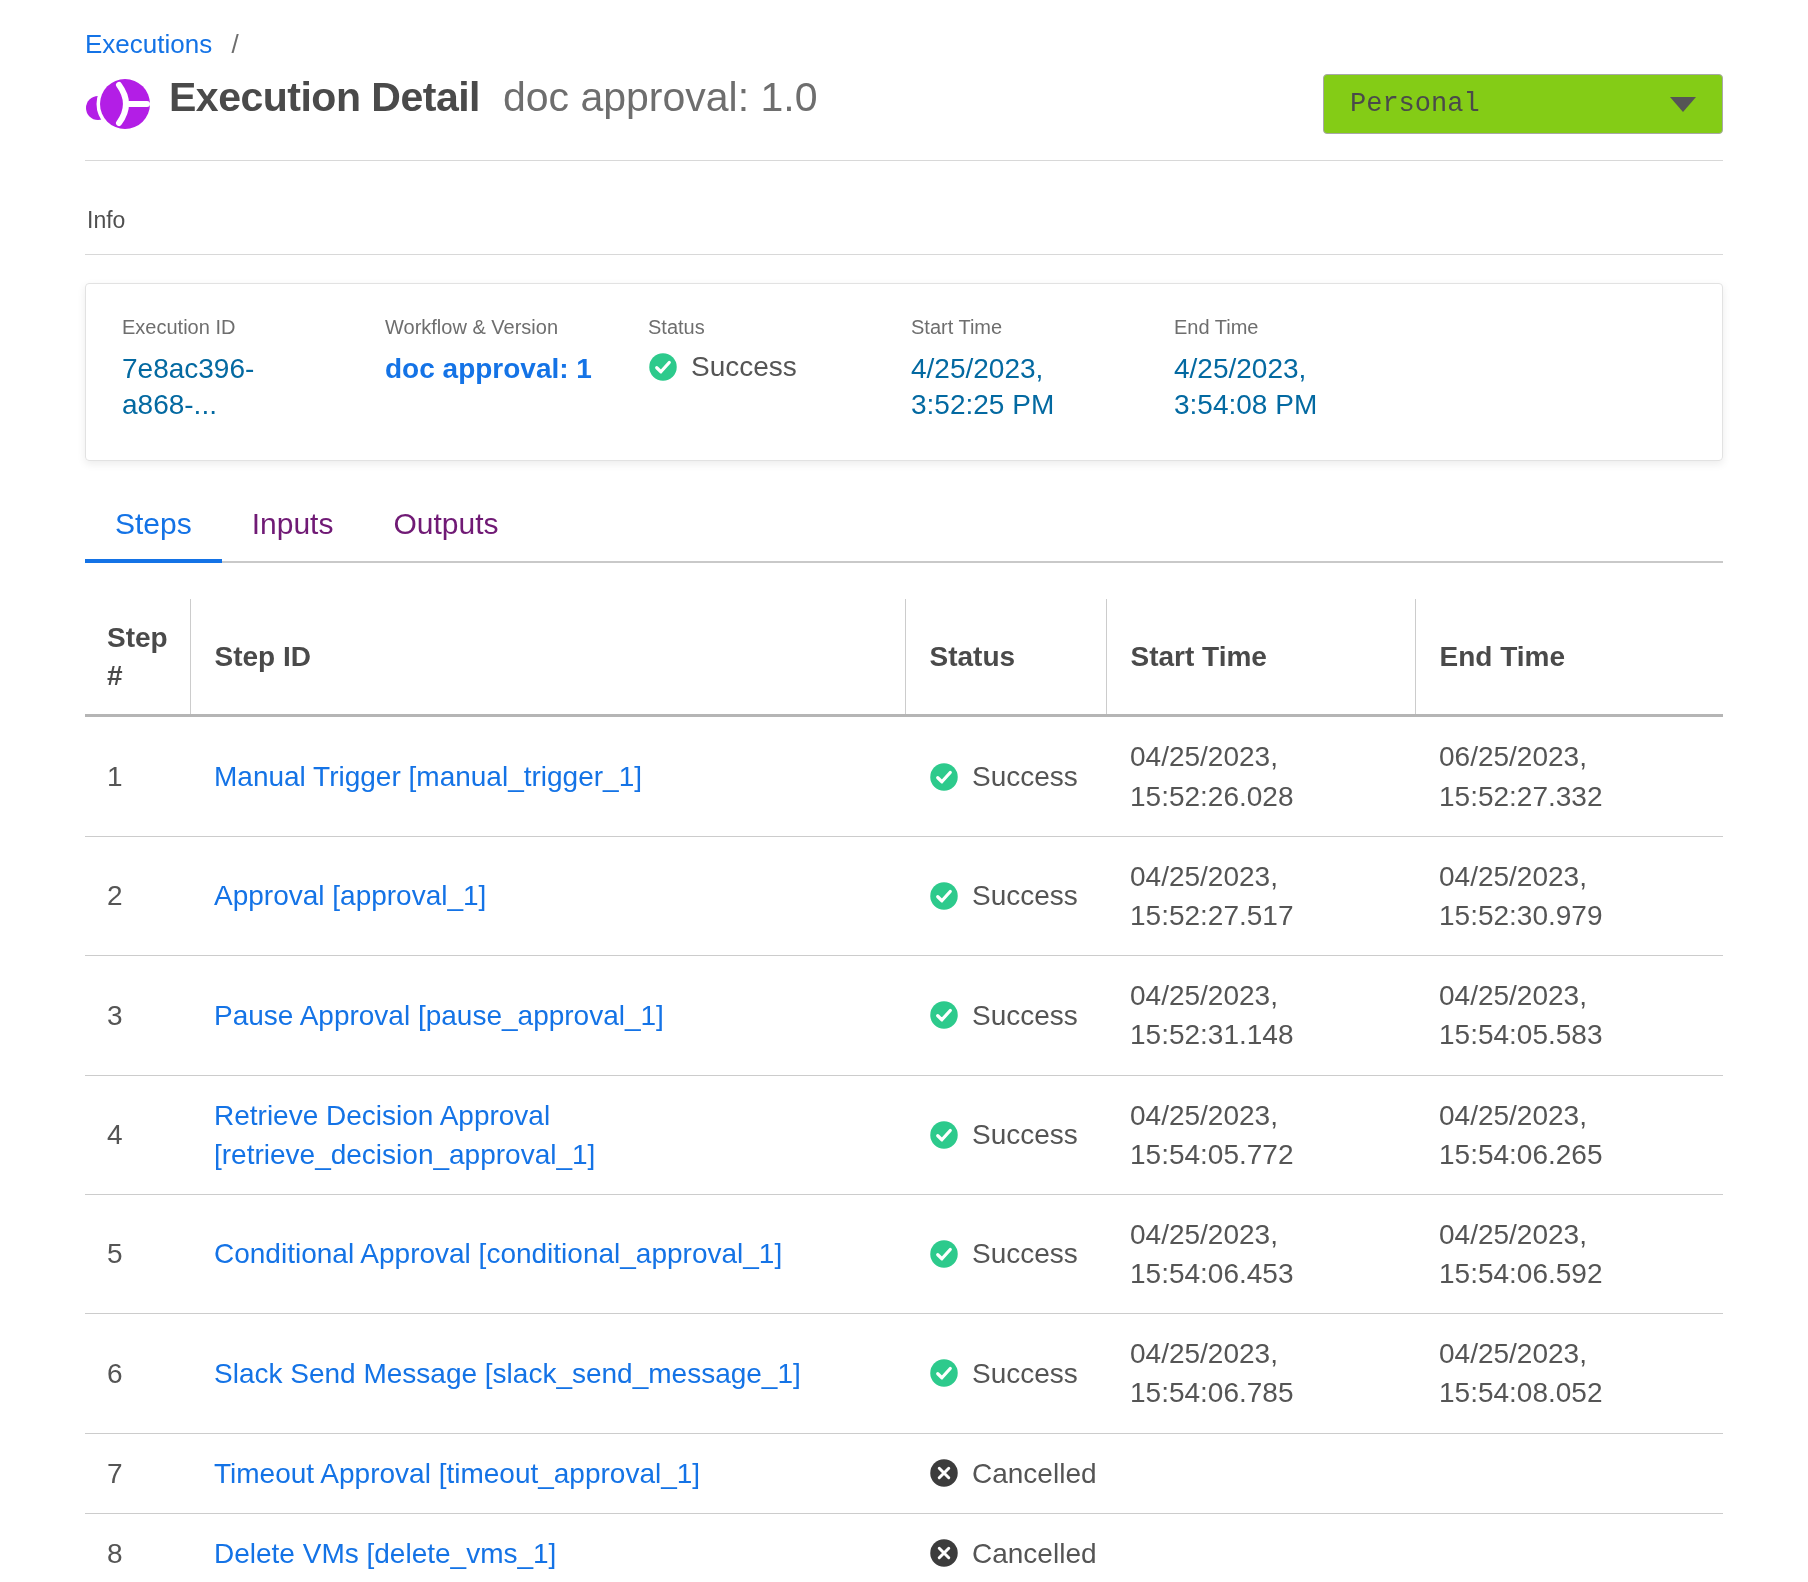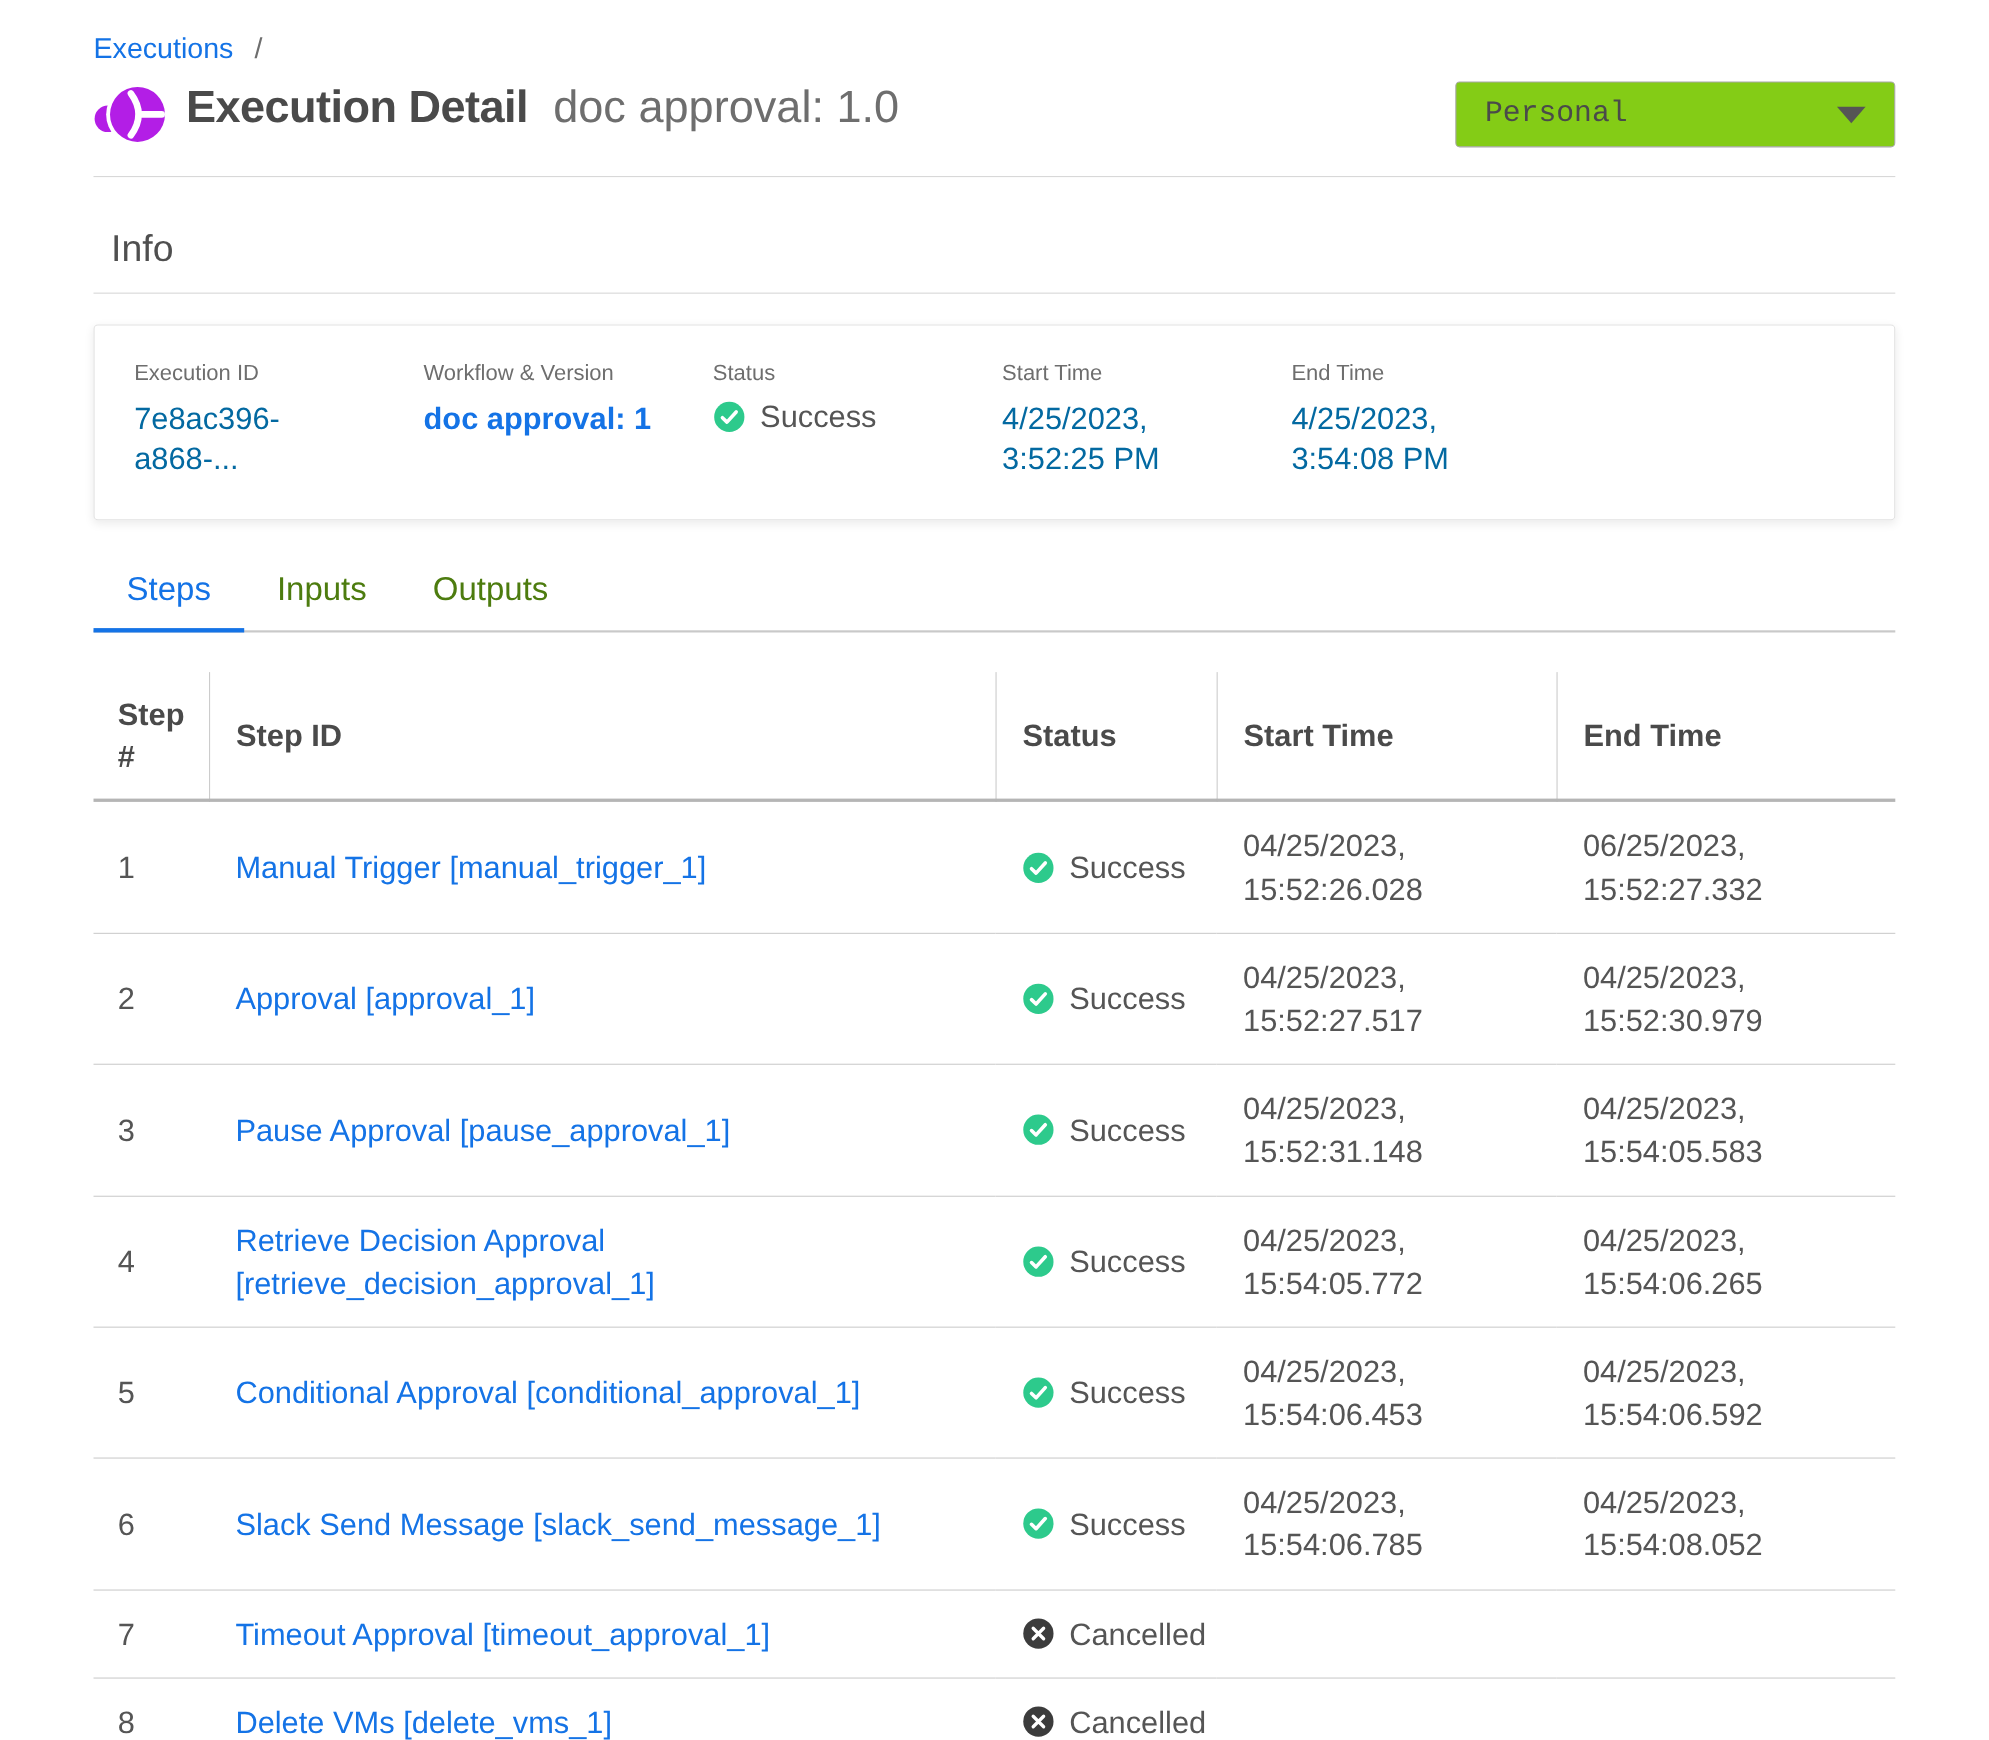--- a/index.html
+++ b/index.html
@@ -32,38 +32,38 @@
   .scope-select{
     width:400px;height:60px;border:1px solid #a8a8a8;border-radius:4px;
     display:flex;align-items:center;justify-content:space-between;
     padding:0 26px;font-size:27px;color:#4a4a4a;cursor:pointer;background:#84cc16;font-family:Liberation Mono, monospace;
   }
   .caret{width:0;height:0;border-left:13px solid transparent;border-right:13px solid transparent;border-top:15px solid #555;}
 
   .divider{border:none;border-top:1px solid #d8d8d8;margin:26px 0 0 0;}
 
   
-  .section-heading{font-size:34px;font-weight:400;color:#4f4f4f;margin:46px 0 20px 16px;}
+  .section-heading{font-size:23px;font-weight:400;color:#4f4f4f;margin:46px 0 20px 2px;}
   .info-card{
     border:1px solid #e2e2e2;border-radius:4px;
     box-shadow:0 3px 9px rgba(0,0,0,0.08);
     margin-top:28px;
     padding:32px 36px 36px 36px;
     display:grid;grid-template-columns:repeat(6,1fr);column-gap:14px;
   }
   .info-field .label{font-size:20px;color:#6e6e6e;margin-bottom:12px;}
   .info-field .value{font-size:28px;color:#0369a1;line-height:1.3;padding-right:26px;}
   .info-field .value.link{color:var(--accent-blue,#1473e6);font-weight:600;cursor:pointer;text-decoration:none;display:inline-block;}
   .status-value{display:flex;align-items:center;gap:13px;font-size:28px;color:#555;}
   .status-value svg{flex:0 0 auto;display:block;}
 
   
   .tabs{margin-top:42px;border-bottom:2px solid #c9c9c9;display:flex;}
   .tab{
-    font-size:30px;color:#4d7c0f;padding:4px 30px 18px 30px;cursor:pointer;
+    font-size:30px;color:#701a75;padding:4px 30px 18px 30px;cursor:pointer;
     border-bottom:4px solid transparent;margin-bottom:-2px;font-weight:400;
   }
   .tab.active{color:var(--accent-blue,#1473e6);border-bottom-color:var(--accent-blue,#1473e6);}
 
   
   table.steps-table{width:100%;border-collapse:collapse;margin-top:36px;table-layout:fixed;}
   thead th{
     text-align:left;font-size:28px;font-weight:700;color:#4a4a4a;
     padding:20px 20px 20px 0;vertical-align:middle;line-height:1.35;
   }

